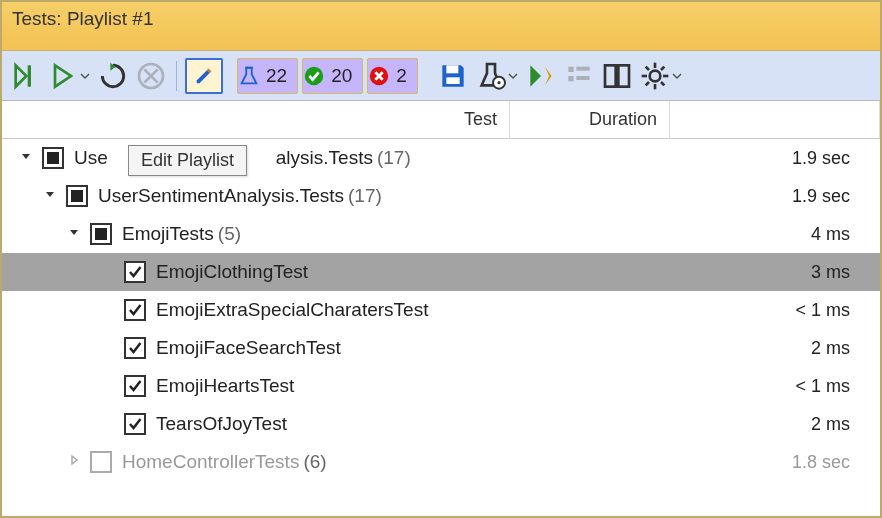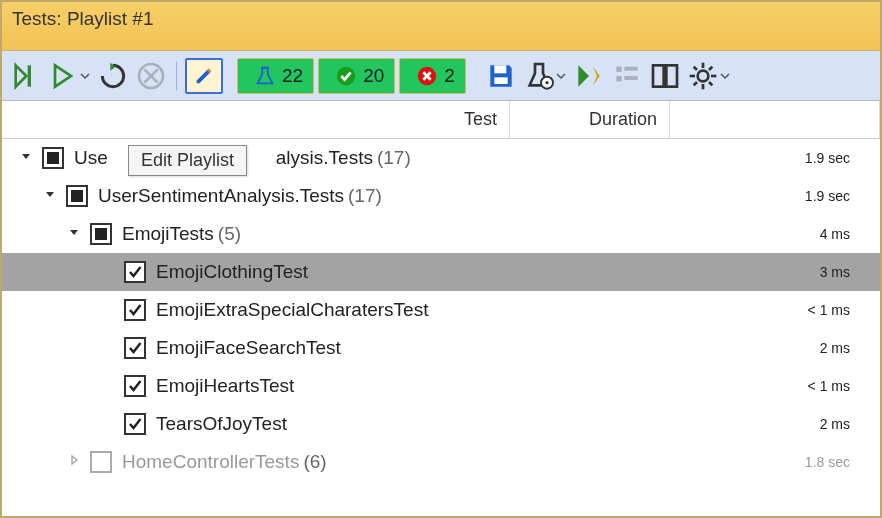--- a/index.html
+++ b/index.html
@@ -49,23 +49,23 @@
     display:flex;
     align-items:flex-end;
     margin-left:-4px;
     margin-right:2px;
   }
   .tb-drop svg { width:10px; height:10px; }
   .pill {
     display: flex;
     align-items: center;
     gap: 6px;
-    background: #22c55e;
+    background: #c4b5fd;
     border: 1px solid #d9ba5a;
-    padding: 3px 10px 3px 16px;
+    padding: 3px 10px 3px 0;
     height: 36px;
     font-size: 19px;
     color: #222;
     border-radius: 2px;
   }
   .pill.selected {
     border: 2px solid #3b6fd1;
     background: #fff4d1;
   }
   .headers {
@@ -95,21 +95,21 @@
     flex: 0 0 508px;
     display: flex;
     align-items: center;
     overflow: hidden;
     white-space: nowrap;
   }
   .row .cell-dur {
     flex: 1;
     text-align: right;
     padding-right: 30px;
-    font-size: 14px;
+    font-size: 18px;
   }
   .indent { display:inline-block; height:1px; }
   .expander {
     width: 16px; height:16px;
     display:inline-flex;
     margin-right: 6px;
   }
   .expander svg { width:12px; height:12px; }
   .chk {
     width: 22px; height: 22px;

